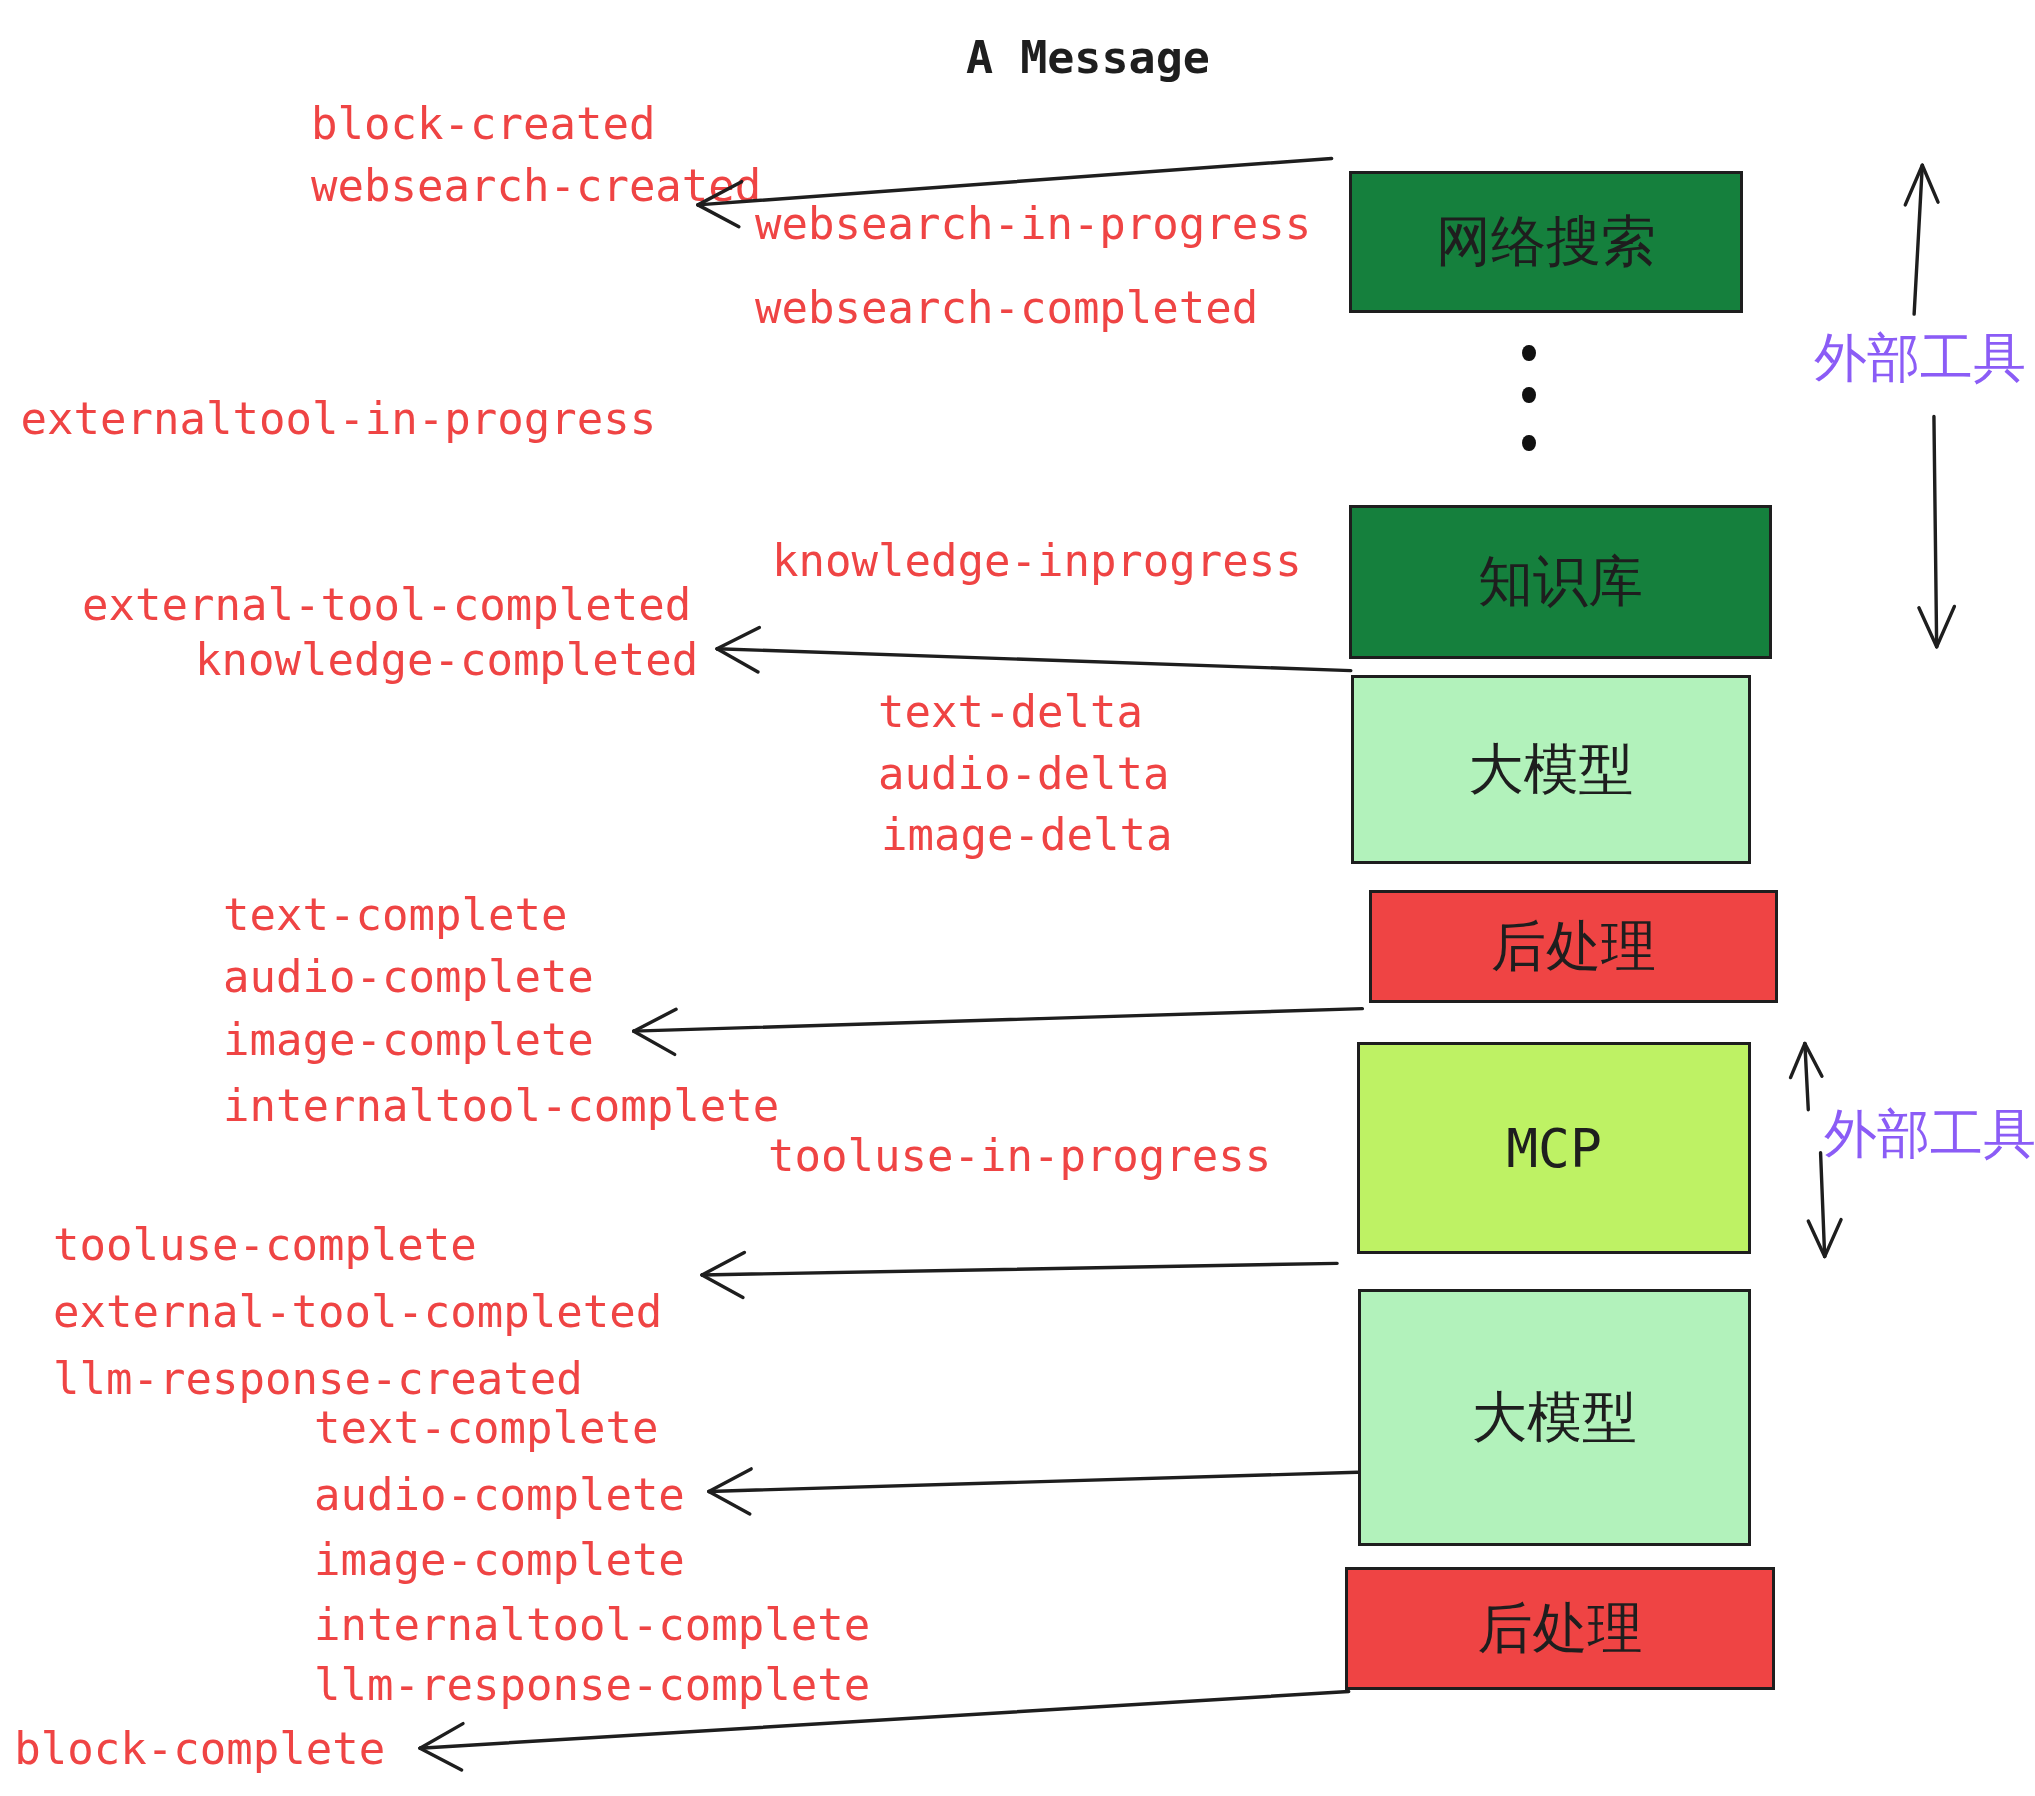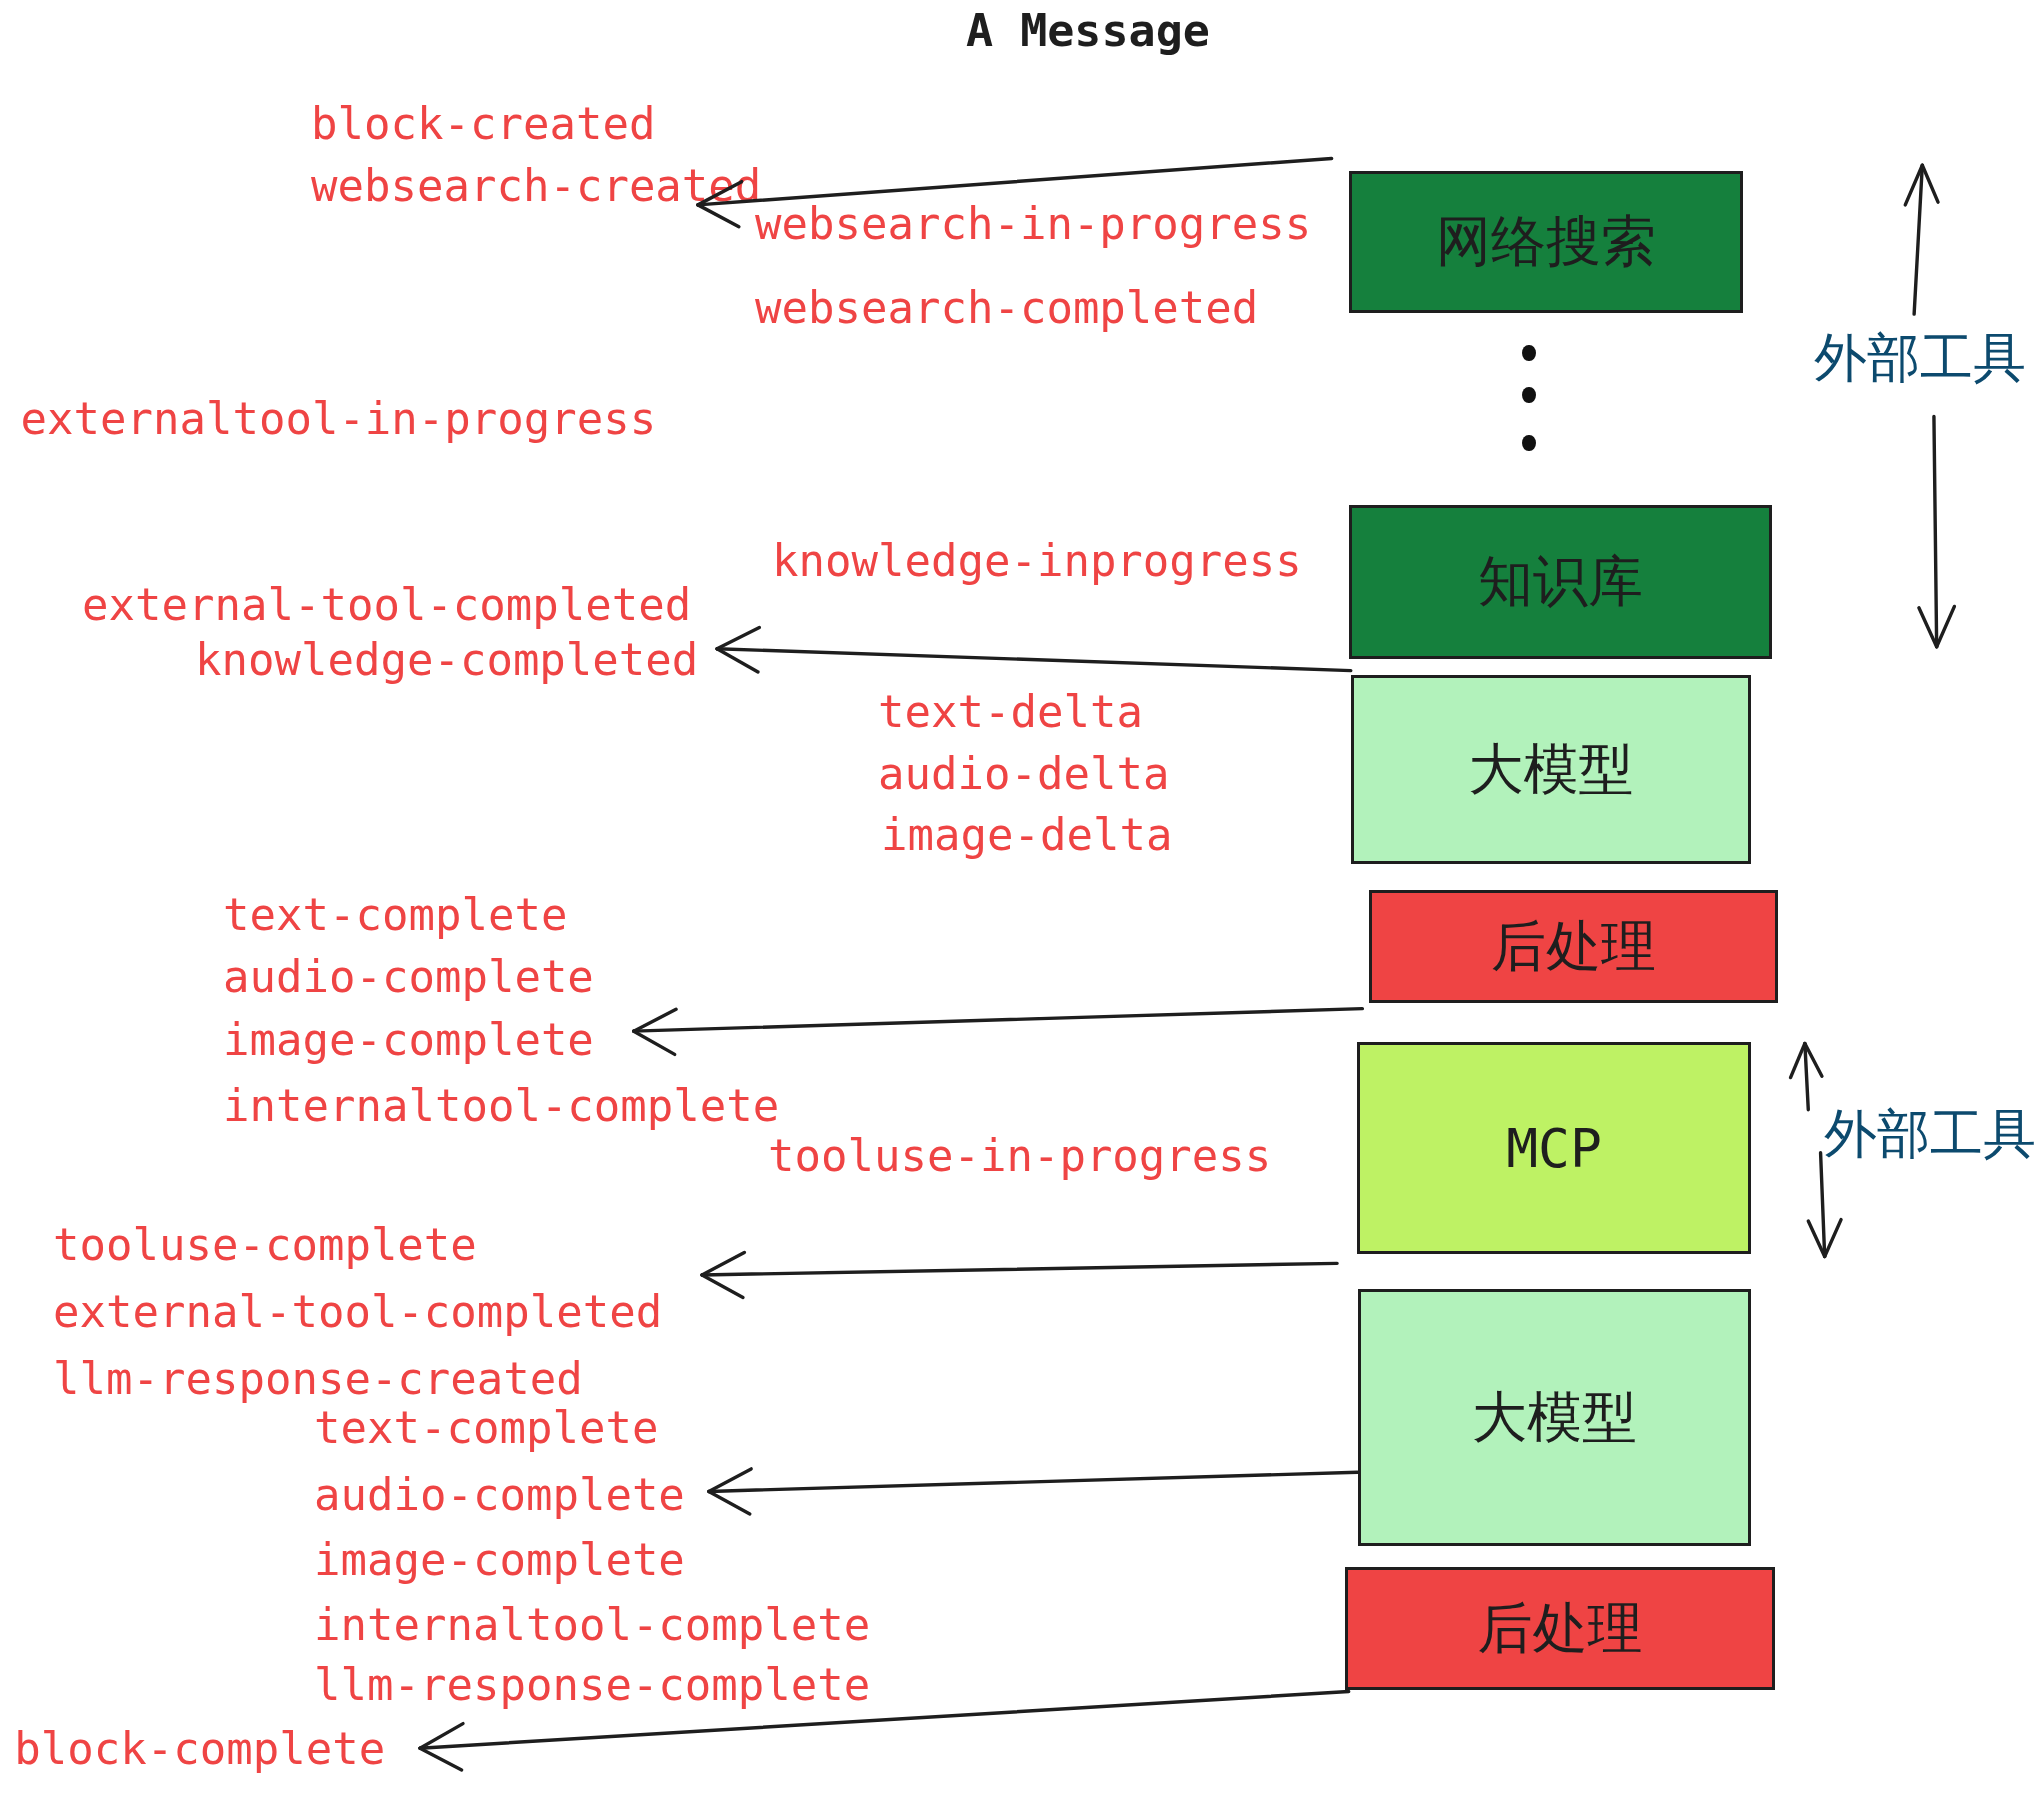--- a/index.html
+++ b/index.html
@@ -1,31 +1,31 @@
 <!DOCTYPE html>
 <html style="font-size:11px"><head>
 <meta charset="utf-8">
 <style>
   html,body{margin:0;padding:0;background:#ffffff;}
   #stage{position:relative;width:2035px;height:1796px;background:#ffffff;overflow:hidden;
          font-family:"DejaVu Sans Mono", monospace;color:#1e1e1e;}
   .evt{position:absolute;height:55px;line-height:55px;font-size:44px;white-space:nowrap;
        font-family:"DejaVu Sans Mono", monospace;color:#ef4444;}
-  .ttl{position:absolute;left:966px;top:2px;height:57px;line-height:57px;font-size:45px;
+  .ttl{position:absolute;left:966px;top:29px;height:57px;line-height:57px;font-size:45px;
        font-weight:600;white-space:nowrap;}
   .box{position:absolute;border:3.4px solid #1e1e1e;display:flex;align-items:center;justify-content:center;
        box-sizing:border-box;}
   .box .lbl{font-family:"DejaVu Sans", sans-serif;font-size:55px;color:#1e1e1e;white-space:nowrap;}
   .box .lbl.mono{font-family:"DejaVu Sans Mono", monospace;font-size:53px;}
   .pink{background:#15803d;}
   .green{background:#b2f2bb;}
   .yellow{background:#bef264;}
   .whitebox{background:#ef4444;}
   .anno{position:absolute;height:66px;line-height:66px;font-size:53px;white-space:nowrap;
-        font-family:"DejaVu Sans", sans-serif;color:#0c4a6e;}
+        font-family:"DejaVu Sans", sans-serif;color:#8b5cf6;}
   .dotcol{position:absolute;left:1518px;top:345px;width:20.5px;height:116px;}
   .dot{position:absolute;left:4.1px;width:13.7px;height:16.4px;border-radius:50%;background:#111111;}
   svg.arrows{position:absolute;left:0;top:0;width:2035px;height:1796px;pointer-events:none;}
   svg.arrows path{stroke:#1e1e1e;stroke-width:5;fill:none;stroke-linecap:round;}
 </style>
 </head>
 <body>
 
 <div id="stage">
 

